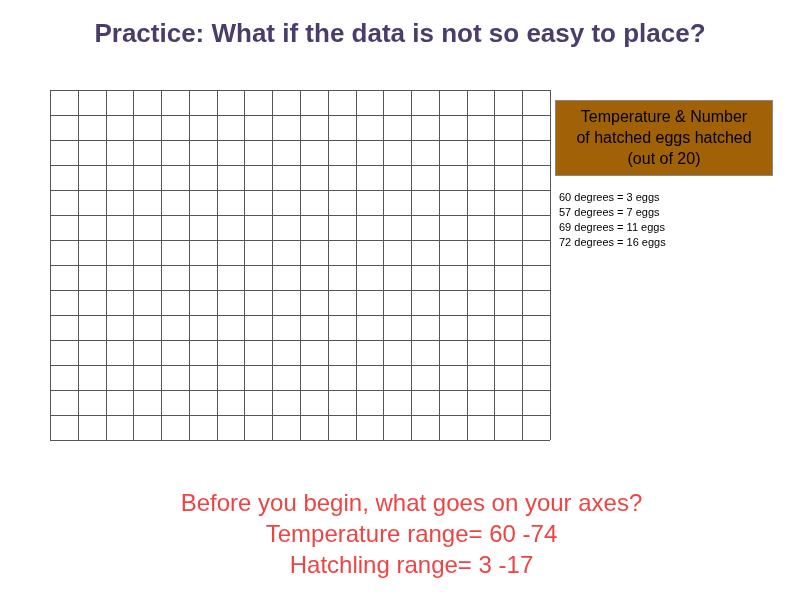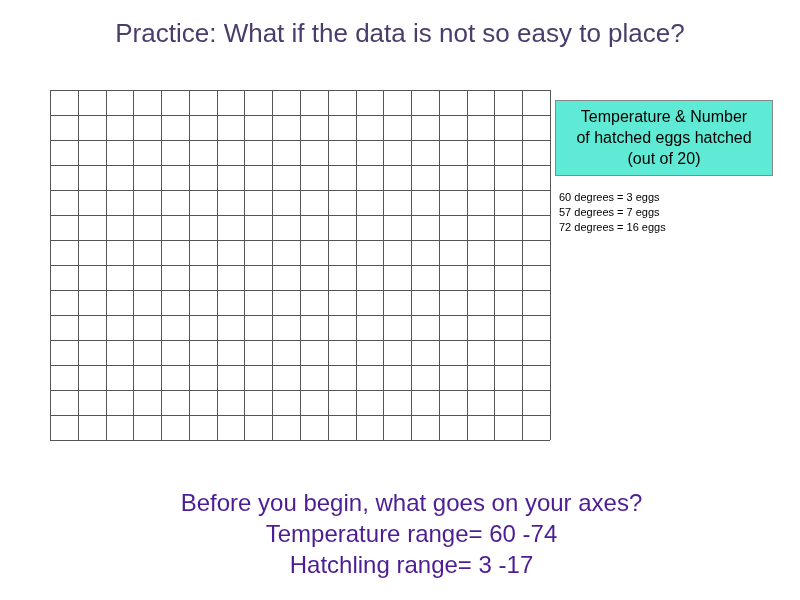--- a/index.html
+++ b/index.html
@@ -12,21 +12,21 @@
       overflow: hidden;
     }
     .title {
       position: absolute;
       top: 18px;
       left: 50px;
       right: 50px;
       text-align: center;
       font-size: 26px;
       color: #4a3d6b;
-      font-weight: normal;
+      font-weight: bold;
     }
     .grid-container {
       position: absolute;
       top: 90px;
       left: 50px;
       width: 500px;
       height: 350px;
     }
     .grid {
       width: 100%;
@@ -47,21 +47,21 @@
       height: 1px;
       background: #555;
     }
     .data-panel {
       position: absolute;
       top: 100px;
       left: 555px;
       width: 218px;
     }
     .data-title {
-      background: #5eead4;
+      background: #a16207;
       border: 1px solid #888;
       padding: 6px 8px;
       font-size: 16px;
       text-align: center;
       line-height: 1.3;
       color: #000;
     }
     .data-list {
       margin-top: 14px;
       padding-left: 4px;
@@ -71,21 +71,21 @@
       color: #000;
       line-height: 1.35;
     }
     .bottom-text {
       position: absolute;
       top: 487px;
       left: 0;
       right: 0;
       text-align: center;
       font-size: 24px;
-      color: #4c1d95;
+      color: #ef4444;
       line-height: 1.3;
       padding-left: 23px;
     }
   </style>
 </head>
 <body>
 
 <div class="title">Practice: What if the data is not so easy to place?</div>
 
 <div class="grid-container">
@@ -129,20 +129,21 @@
 
 <div class="data-panel">
   <div class="data-title">
     <span>Temperature &amp; Number</span><br>
     <span>of hatched eggs hatched</span><br>
     <span>(out of 20)</span>
   </div>
   <div class="data-list">
     <div class="data-row">60 degrees = 3 eggs</div>
     <div class="data-row">57 degrees = 7 eggs</div>
+    <div class="data-row">69 degrees = 11 eggs</div>
     <div class="data-row">72 degrees = 16 eggs</div>
   </div>
 </div>
 
 <div class="bottom-text">
   <div>Before you begin, what goes on your axes?</div>
   <div>Temperature range= 60 -74</div>
   <div>Hatchling range= 3 -17</div>
 </div>
 

